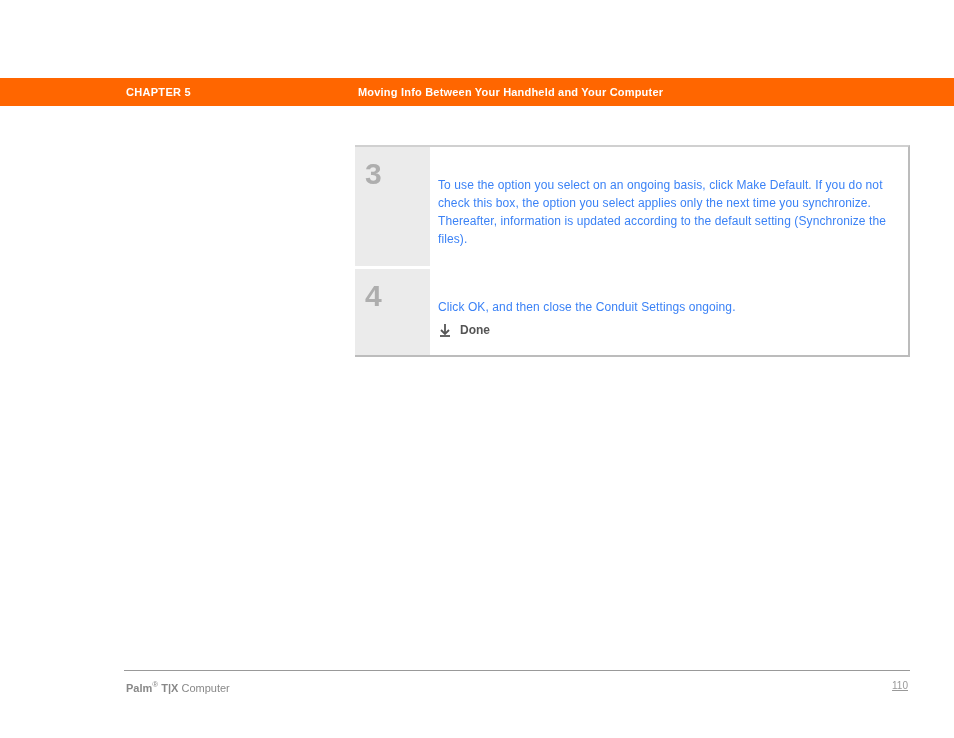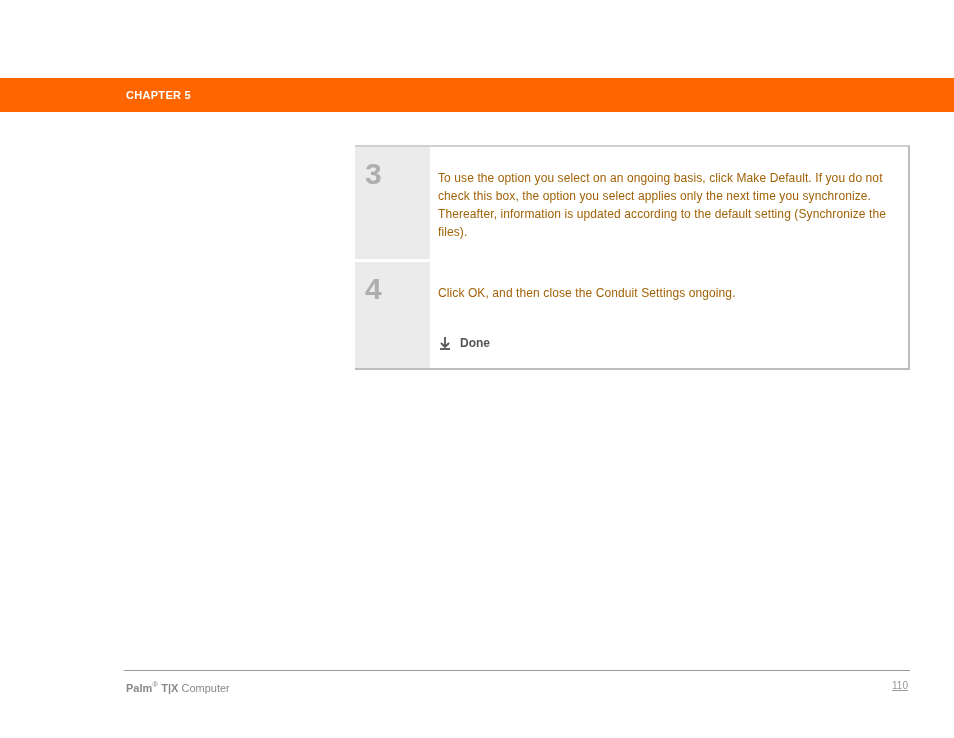--- a/index.html
+++ b/index.html
@@ -12,21 +12,21 @@
       background: #ffffff;
       width: 954px;
       height: 738px;
       position: relative;
     }
     .header-band {
       position: absolute;
       top: 78px;
       left: 0;
       right: 0;
-      height: 34px;
+      height: 28px;
       background: #ff6600;
       display: flex;
       align-items: center;
     }
     .chapter-label {
       position: absolute;
       left: 126px;
       color: #ffffff;
       font-size: 11px;
       font-weight: bold;
@@ -68,28 +68,29 @@
       color: #aeaeae;
       line-height: 1;
     }
     .step-content-cell {
       flex: 1;
       background: #ffffff;
       padding: 22px 18px 18px 8px;
     }
     .step-text {
       font-size: 12px;
-      color: #a16207;
+      color: #3b82f6;
       line-height: 1.5;
       letter-spacing: 0.1px;
+      margin-top: 7px;
     }
     .done-row {
       display: flex;
       align-items: center;
-      margin-top: 34px;
+      margin-top: 7px;
       gap: 8px;
     }
     .done-icon {
       width: 14px;
       height: 14px;
       display: flex;
       align-items: center;
       justify-content: center;
     }
     .done-label {
@@ -126,20 +127,21 @@
       font-size: 10px;
       color: #999999;
       text-decoration: underline;
     }
   </style>
 </head>
 <body>
 
 <div class="header-band">
   <span class="chapter-label">CHAPTER 5</span>
+  <span class="chapter-title">Moving Info Between Your Handheld and Your Computer</span>
 </div>
 
 <div class="steps-container">
 
   <div class="step-row">
     <div class="step-number-cell">
       <div class="step-number">3</div>
     </div>
     <div class="step-content-cell">
       <div class="step-text">To use the option you select on an ongoing basis, click Make Default. If you do not check this box, the option you select applies only the next time you synchronize. Thereafter, information is updated according to the default setting (Synchronize the files).</div>

